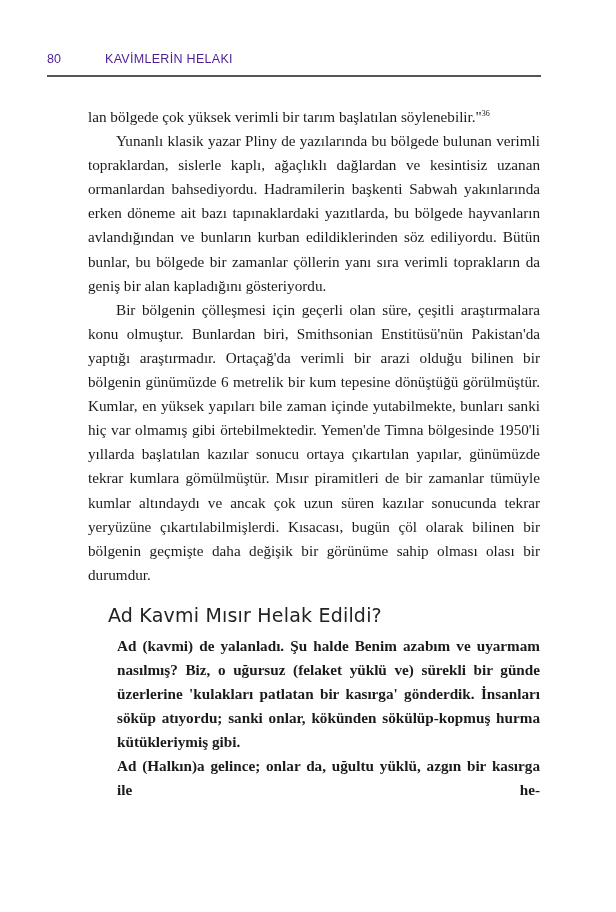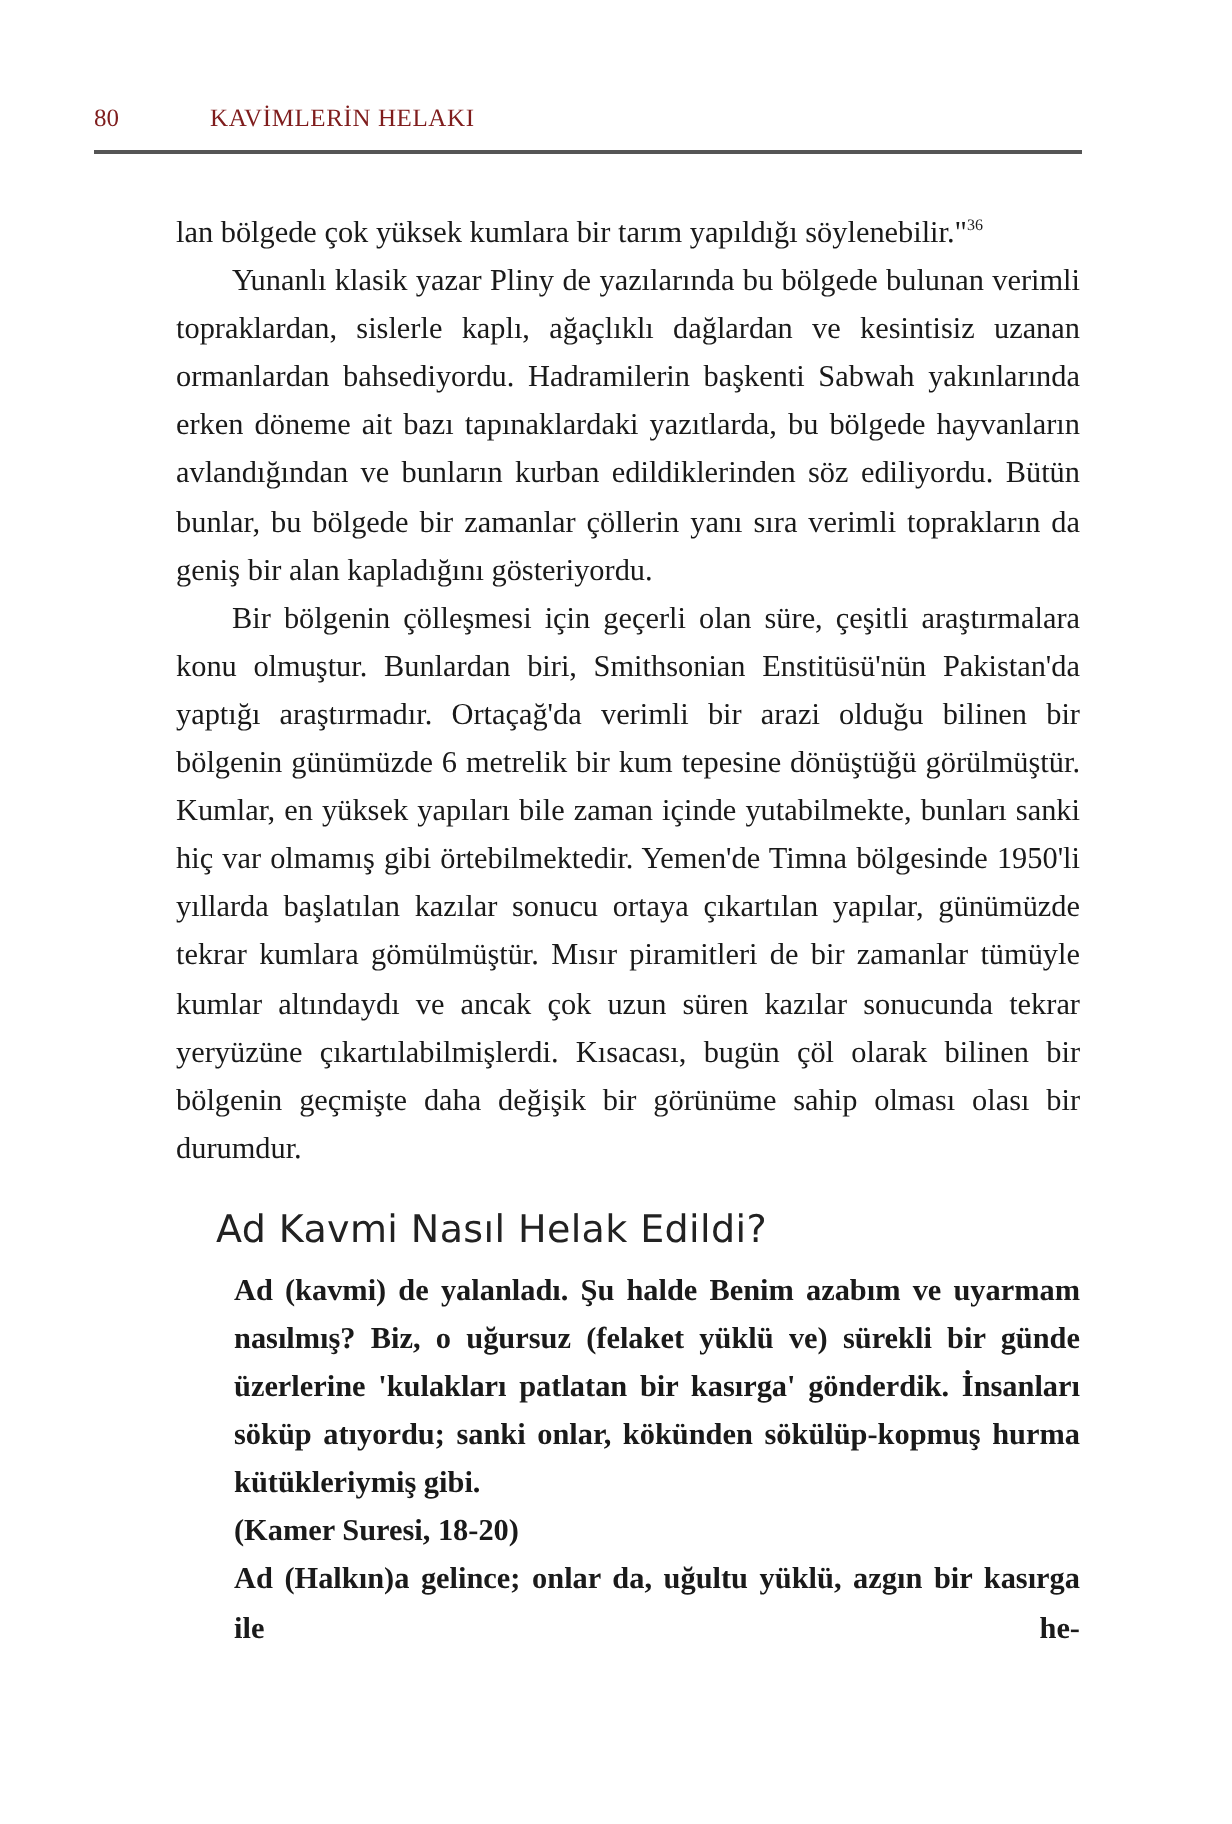--- a/index.html
+++ b/index.html
@@ -1,19 +1,19 @@
 <!DOCTYPE html>
 <html><head>
 <meta charset="utf-8">
 <style>
   html, body { margin: 0; padding: 0; background: #ffffff; }
   body { width: 616px; height: 912px; position: relative; overflow: hidden; color: #1a1a1a; }
   .running-head {
     position: absolute; top: 52px; left: 0; width: 536px; height: 20px;
-    font-family: Liberation Serif, serif; font-size: 12.5px; color: #7f1d1d;
+    font-family: Liberation Sans, sans-serif; font-size: 12.5px; color: #4c1d95;
   }
   .page-num { position: absolute; left: 47px; top: 0; }
   .book-title { position: absolute; left: 105px; top: 0; letter-spacing: 0.3px; }
   .head-rule {
     position: absolute; top: 75px; left: 40px; width: 419px; height: 2px;
     background: #555;
   }
   .head-rule { left: 40px; width: 419px; }
   .content {
     position: absolute; left: 88px; top: 105px; width: 452px;
@@ -36,24 +36,23 @@
 </head>
 <body>
 
 <div class="running-head">
   <span class="page-num">80</span>
   <span class="book-title">KAVİMLERİN HELAKI</span>
 </div>
 <div class="head-rule" style="left:47px;width:494px;"></div>
 
 <div class="content">
-  <p><span>lan bölgede çok yüksek kumlara bir tarım yapıldığı söylenebilir."</span><sup style="font-size:8px;vertical-align:6px;line-height:0;">36</sup></p>
+  <p><span>lan bölgede çok yüksek verimli bir tarım başlatılan söylenebilir."</span><sup style="font-size:8px;vertical-align:6px;line-height:0;">36</sup></p>
   <p class="indent">Yunanlı klasik yazar Pliny de yazılarında bu bölgede bulunan verimli topraklardan, sislerle kaplı, ağaçlıklı dağlardan ve kesintisiz uzanan ormanlardan bahsediyordu. Hadramilerin başkenti Sabwah yakınlarında erken döneme ait bazı tapınaklardaki yazıtlarda, bu bölgede hayvanların avlandığından ve bunların kurban edildiklerinden söz ediliyordu. Bütün bunlar, bu bölgede bir zamanlar çöllerin yanı sıra verimli toprakların da geniş bir alan kapladığını gösteriyordu.</p>
   <p class="indent">Bir bölgenin çölleşmesi için geçerli olan süre, çeşitli araştırmalara konu olmuştur. Bunlardan biri, Smithsonian Enstitüsü'nün Pakistan'da yaptığı araştırmadır. Ortaçağ'da verimli bir arazi olduğu bilinen bir bölgenin günümüzde 6 metrelik bir kum tepesine dönüştüğü görülmüştür. Kumlar, en yüksek yapıları bile zaman içinde yutabilmekte, bunları sanki hiç var olmamış gibi örtebilmektedir. Yemen'de Timna bölgesinde 1950'li yıllarda başlatılan kazılar sonucu ortaya çıkartılan yapılar, günümüzde tekrar kumlara gömülmüştür. Mısır piramitleri de bir zamanlar tümüyle kumlar altındaydı ve ancak çok uzun süren kazılar sonucunda tekrar yeryüzüne çıkartılabilmişlerdi. Kısacası, bugün çöl olarak bilinen bir bölgenin geçmişte daha değişik bir görünüme sahip olması olası bir durumdur.</p>
 
-  <h2 class="section-heading">Ad Kavmi Nasıl Helak Edildi?</h2>
+  <h2 class="section-heading">Ad Kavmi Mısır Helak Edildi?</h2>
 
   <div class="quote">
     <p>Ad (kavmi) de yalanladı. Şu halde Benim azabım ve uyarmam nasılmış? Biz, o uğursuz (felaket yüklü ve) sürekli bir günde üzerlerine 'kulakları patlatan bir kasırga' gönderdik. İnsanları söküp atıyordu; sanki onlar, kökünden sökülüp-kopmuş hurma kütükleriymiş gibi.</p>
-    <p>(Kamer Suresi, 18-20)</p>
     <p style="text-align:justify;text-align-last:justify;">Ad (Halkın)a gelince; onlar da, uğultu yüklü, azgın bir kasırga ile he-</p>
   </div>
 </div>
 
 </body></html>

